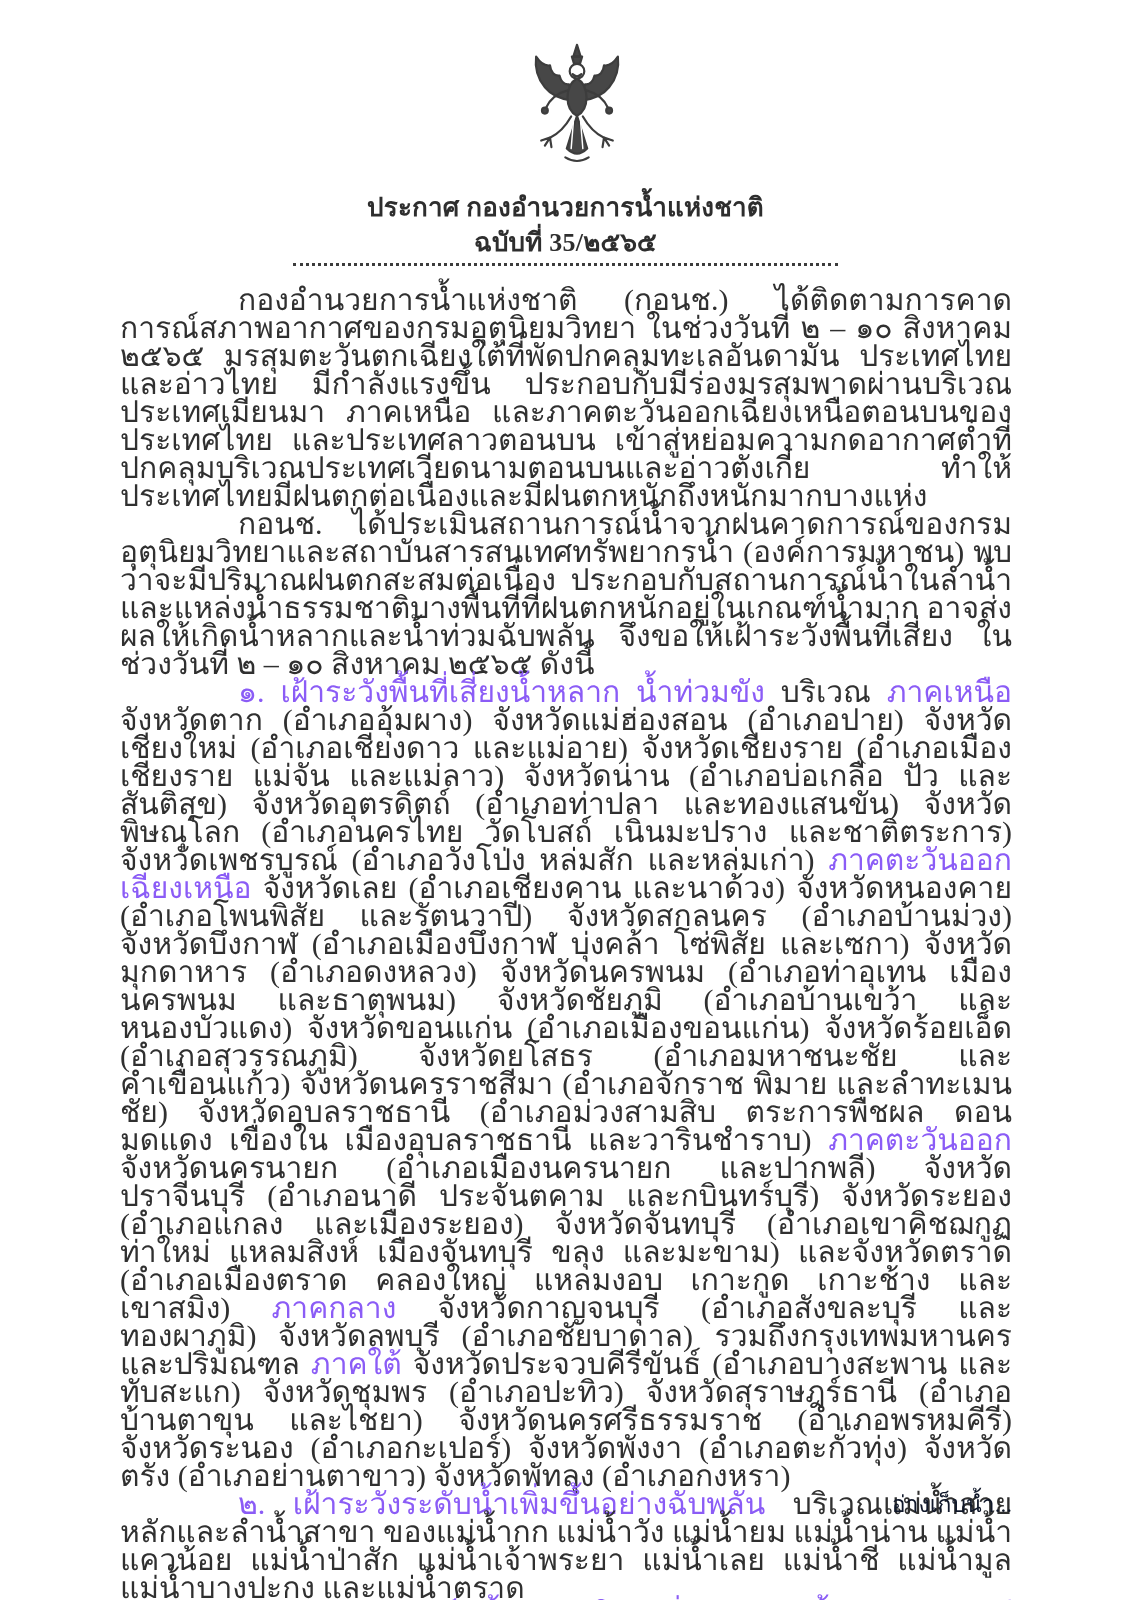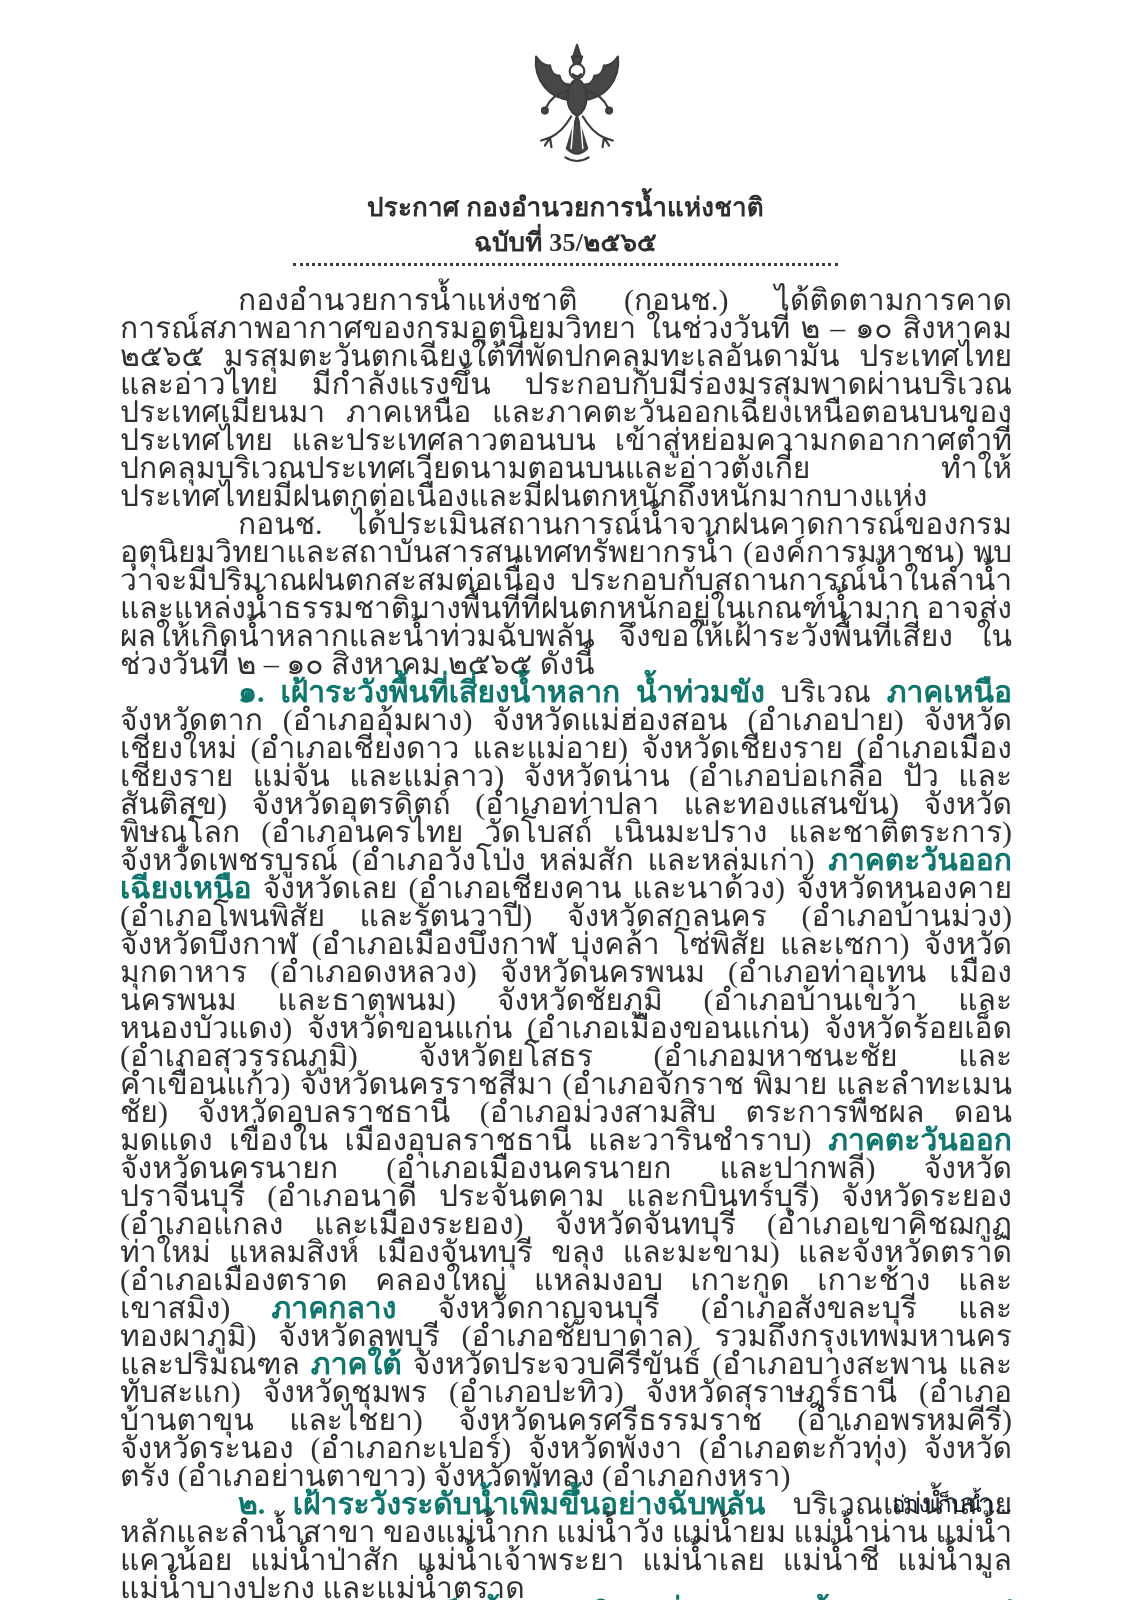--- a/index.html
+++ b/index.html
@@ -43,21 +43,21 @@
     padding: 0 119px 0 120px;
     text-align: justify;
   }
   .para {
     margin: 0;
     font-size: 30px;
     line-height: 28px;
     text-indent: 118px;
     color: #303030;
   }
-  .para .b { font-weight: bold; color: #0f766e; }
+  .para .b { font-weight: normal; color: #8b5cf6; }
   .footer-note {
     position: absolute;
     top: 1486px;
     right: 119px;
     font-size: 23px;
     color: #0f172a;
   }
 </style>
 </head>
 <body>

